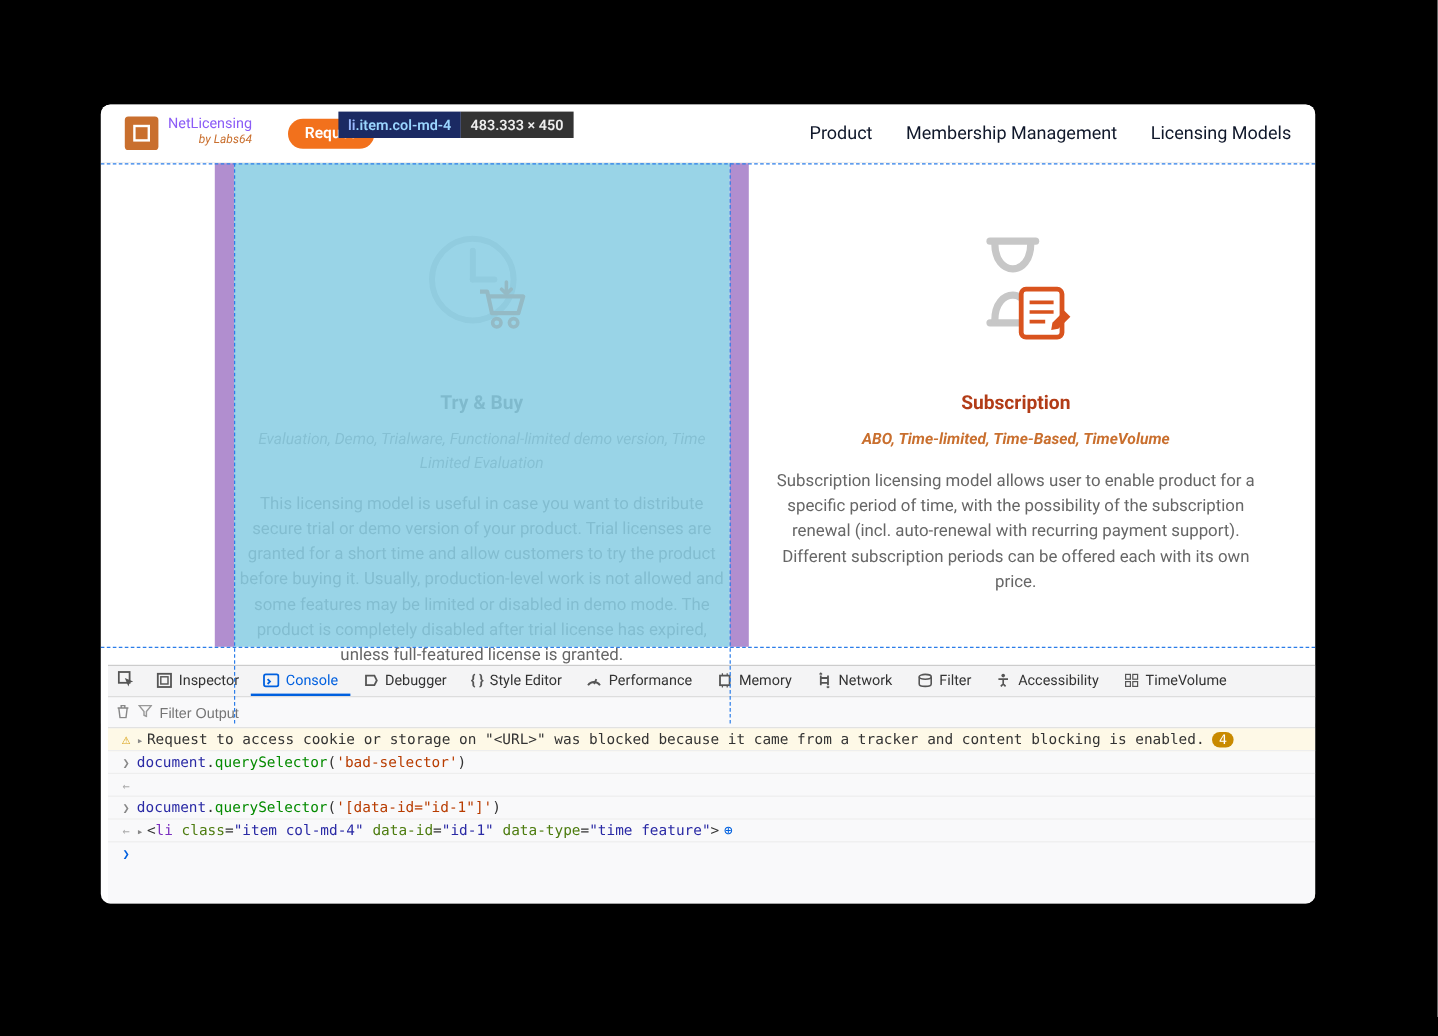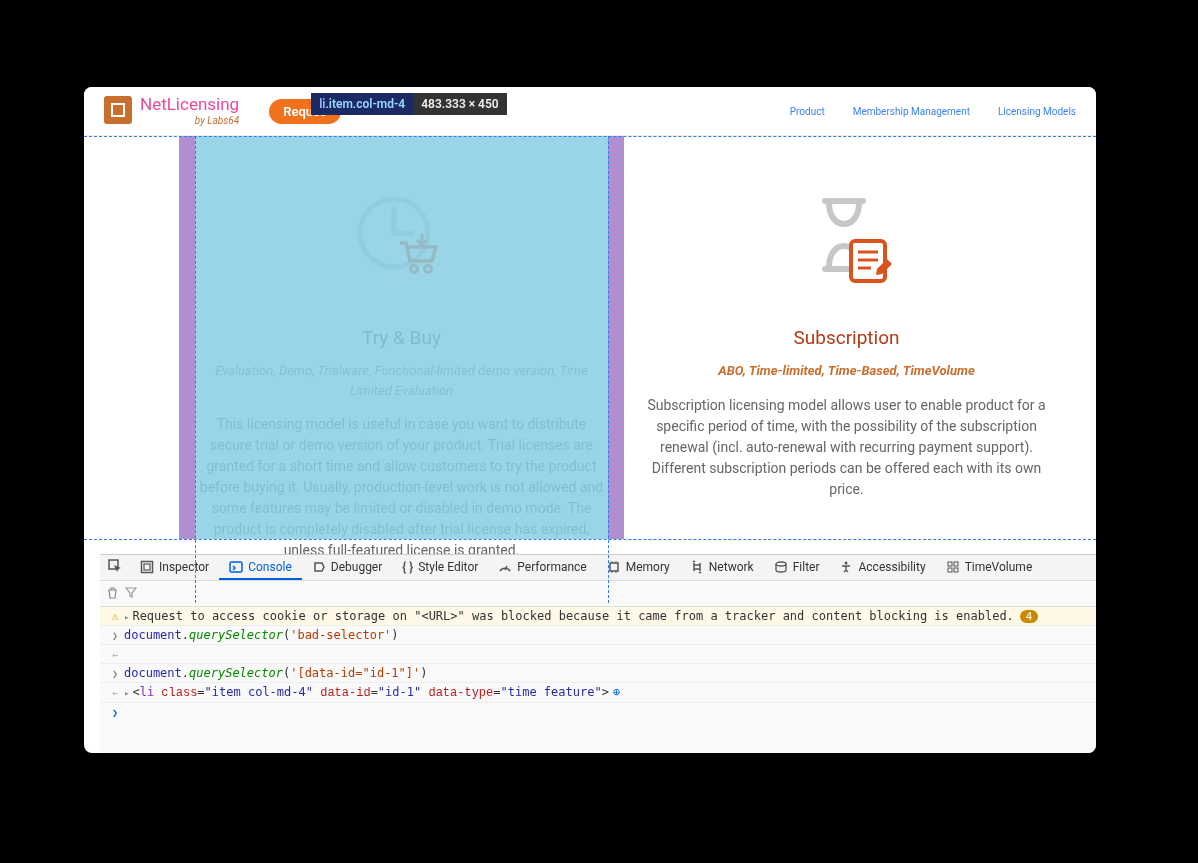--- a/index.html
+++ b/index.html
@@ -3,75 +3,75 @@
 <meta charset="utf-8">
 <style>
 * { margin: 0; padding: 0; box-sizing: border-box; }
 body { background: #000; width: 1198px; height: 863px; overflow: hidden; font-family: -apple-system, BlinkMacSystemFont, "Segoe UI", Roboto, Helvetica, Arial, sans-serif; }
 .viewport { position: absolute; left: 84px; top: 87px; width: 1012px; height: 666px; background: #fff; border-radius: 8px; overflow: hidden; }
 
 .page-header { height: 49px; background: #fff; display: flex; align-items: center; padding: 0 20px; border-bottom: 1px solid #eee; }
 .logo-block { display: flex; align-items: flex-start; gap: 8px; }
 .logo-square { width: 28px; height: 28px; background: #c96f2e; border-radius: 3px; position: relative; display:flex; align-items:center; justify-content:center; }
 .logo-square::after { content: ""; width: 10px; height: 10px; border: 2px solid #fff; background: #c96f2e; }
-.brand-text { font-size: 17px; color: #ec4899; font-weight: 400; line-height: 1; }
+.brand-text { font-size: 12px; color: #8b5cf6; font-weight: 400; line-height: 1; }
 .brand-sub { font-size: 10px; color: #c96f2e; font-style: italic; text-align: right; margin-top: 2px; }
 
 .request-badge { margin-left: 30px; background: #f2711c; color: #fff; padding: 5px 14px; border-radius: 14px; font-size: 13px; font-weight: 600; position: relative; }
 .tooltip-box { position: absolute; left: 42px; top: -6px; display:flex; height: 22px; font-size: 12px; }
 .tooltip-sel { background: #1b2a63; color: #9bb9ff; padding: 0 8px; display:flex; align-items:center; white-space:nowrap; }
 .tooltip-sel .selpart { color: #9bd6ff; }
 .tooltip-dim { background: #333; color: #eee; padding: 0 8px; display:flex; align-items:center; white-space:nowrap; }
 
 .topnav { margin-left: auto; display: flex; gap: 28px; }
-.topnav a { color: #3b82f6; font-size: 10px; text-decoration: none; }
+.topnav a { color: #0f172a; font-size: 15px; text-decoration: none; }
 
 .content-area { position: relative; height: 467px; background: #fff; }
 .highlight-box { position: absolute; left: 111px; top: 0; width: 413px; height: 403px; background: #87cde3; opacity: 0.85; z-index: 2; pointer-events: none; }
 .margin-box { position: absolute; top: 0; height: 403px; background: #9e72c3; opacity: 0.8; z-index: 1; pointer-events: none; }
 .margin-left { left: 95px; width: 16px; }
 .margin-right { left: 524px; width: 16px; }
 
 .hguide { position: absolute; left: 0; right: 0; border-top: 1px dashed #2b7de9; pointer-events:none; z-index:3; }
 .vguide { position: absolute; top: 0; bottom: 0; border-left: 1px dashed #2b7de9; pointer-events:none; z-index:3; }
 
 .cards { position: absolute; left: 95px; top: 0; right: 0; display: flex; z-index: 0; }
 .card { width: 445px; padding: 30px 16px 0 16px; text-align: center; }
 .card-icon { height: 110px; display:flex; align-items:center; justify-content:center; margin: 20px 0 30px; }
-.card-title { font-size: 19px; color: #555; font-weight: 400; margin-bottom: 12px; }
+.card-title { font-size: 16px; color: #555; font-weight: 700; margin-bottom: 12px; }
 .card-sub { font-size: 13px; color: #777; font-style: italic; margin-bottom: 14px; line-height:1.5; }
 .card-desc { font-size: 14px; color: #666; line-height: 1.5; }
 .card.sub .card-title { color: #b23c17; }
 .card.sub .card-sub { color: #c96f2e; font-weight: bold; }
 
-.devtools { position: absolute; bottom: 0; left: 16px; right: 0; height: 199px; background: #f9f9fa; border-top: 1px solid #ccc; font-size: 12px; }
+.devtools { position: absolute; bottom: 0; left: 6px; right: 0; height: 199px; background: #f9f9fa; border-top: 1px solid #ccc; font-size: 12px; }
 .dt-tabs { height: 26px; display: flex; align-items: center; border-bottom: 1px solid #ddd; background: #f4f4f5; }
 .dt-tab { display: flex; align-items: center; gap: 5px; padding: 0 10px; height: 100%; color: #333; cursor: pointer; border-bottom: 2px solid transparent; }
 .dt-tab.active { color: #0060df; border-bottom-color: #0060df; justify-content: center; }
 .dt-picker { padding: 0 8px; }
 .dt-filter { height: 26px; display:flex; align-items:center; border-bottom:1px solid #ddd; padding: 0 6px; gap:6px; }
 .dt-filter input { border:none; background:transparent; font-size:12px; color:#777; outline:none; flex:1; }
 
 .console { font-family: Menlo, Consolas, monospace; font-size: 12px; }
 .c-row { display:flex; align-items:flex-start; padding: 2px 6px; border-bottom: 1px solid #eee; }
 .c-gutter { width: 18px; flex-shrink: 0; text-align:center; color:#888; }
 .c-text { flex: 1; white-space: pre-wrap; word-break: break-word; }
 .warn-row { background: #fef9e7; }
 .warn-row .c-gutter { color: #d8a013; }
 .chevron-in::before { content: "❯"; font-size:10px; color:#888; }
 .chevron-in.last::before { color:#0060df; }
 .chevron-out::before { content: "←"; font-size:10px; color:#aaa; }
 .triangle::before { content: "▸"; font-size:9px; color:#888; margin-right:3px; }
 
 .tok-obj { color: #2a2aa5; }
-.tok-fn { color: #058b00; font-style: italic; }
+.tok-fn { color: #058b00; }
 .tok-str { color: #b83c00; }
 .tok-null { color: #777; }
 .tok-tag { color: #7b2fbf; }
-.tok-attr { color: #b91c1c; font-family: Liberation Mono, monospace; }
+.tok-attr { color: #4d7c0f; }
 .tok-val { color: #2a2aa5; }
 .tok-plain { color: #333; }
 .expand-node { color: #0060df; margin-left:4px; }
 
 .count-badge { background: #c98a00; color:#fff; border-radius: 8px; padding: 0 6px; font-size: 11px; margin-left: 6px; }
 .trash-icon, .funnel-icon { color:#888; }
 </style>
 </head>
 <body>
 
@@ -234,20 +234,21 @@
         </div>
     </div>
 
     <div class="dt-filter">
       <span class="trash-icon"><svg width="13" height="13" viewBox="0 0 13 13">
             <path d="M3 4 h7 l-1 8 h-5 z M5 2 h3 v2 h-3 z M2 4 h9" fill="none" stroke="#888" stroke-width="1.2"></path>
           </svg></span>
       <span class="funnel-icon"><svg width="12" height="12" viewBox="0 0 12 12">
             <path d="M1 2 h10 l-4 5 v4 l-2 -1 v-3 z" fill="none" stroke="#999" stroke-width="1.2"></path>
           </svg></span>
+      <input placeholder="Filter Output" style="">
     </div>
 
     <div class="console">
       <div class="c-row warn-row">
         <div class="c-gutter">⚠</div>
         <div class="c-text"><span class="triangle"></span><span class="tok-plain">Request to access cookie or storage on "&lt;URL&gt;" was blocked because it came from a tracker and content blocking is enabled.</span><span class="count-badge">4</span></div>
       </div>
 
       <div class="c-row">
         <div class="c-gutter chevron-in"></div>

